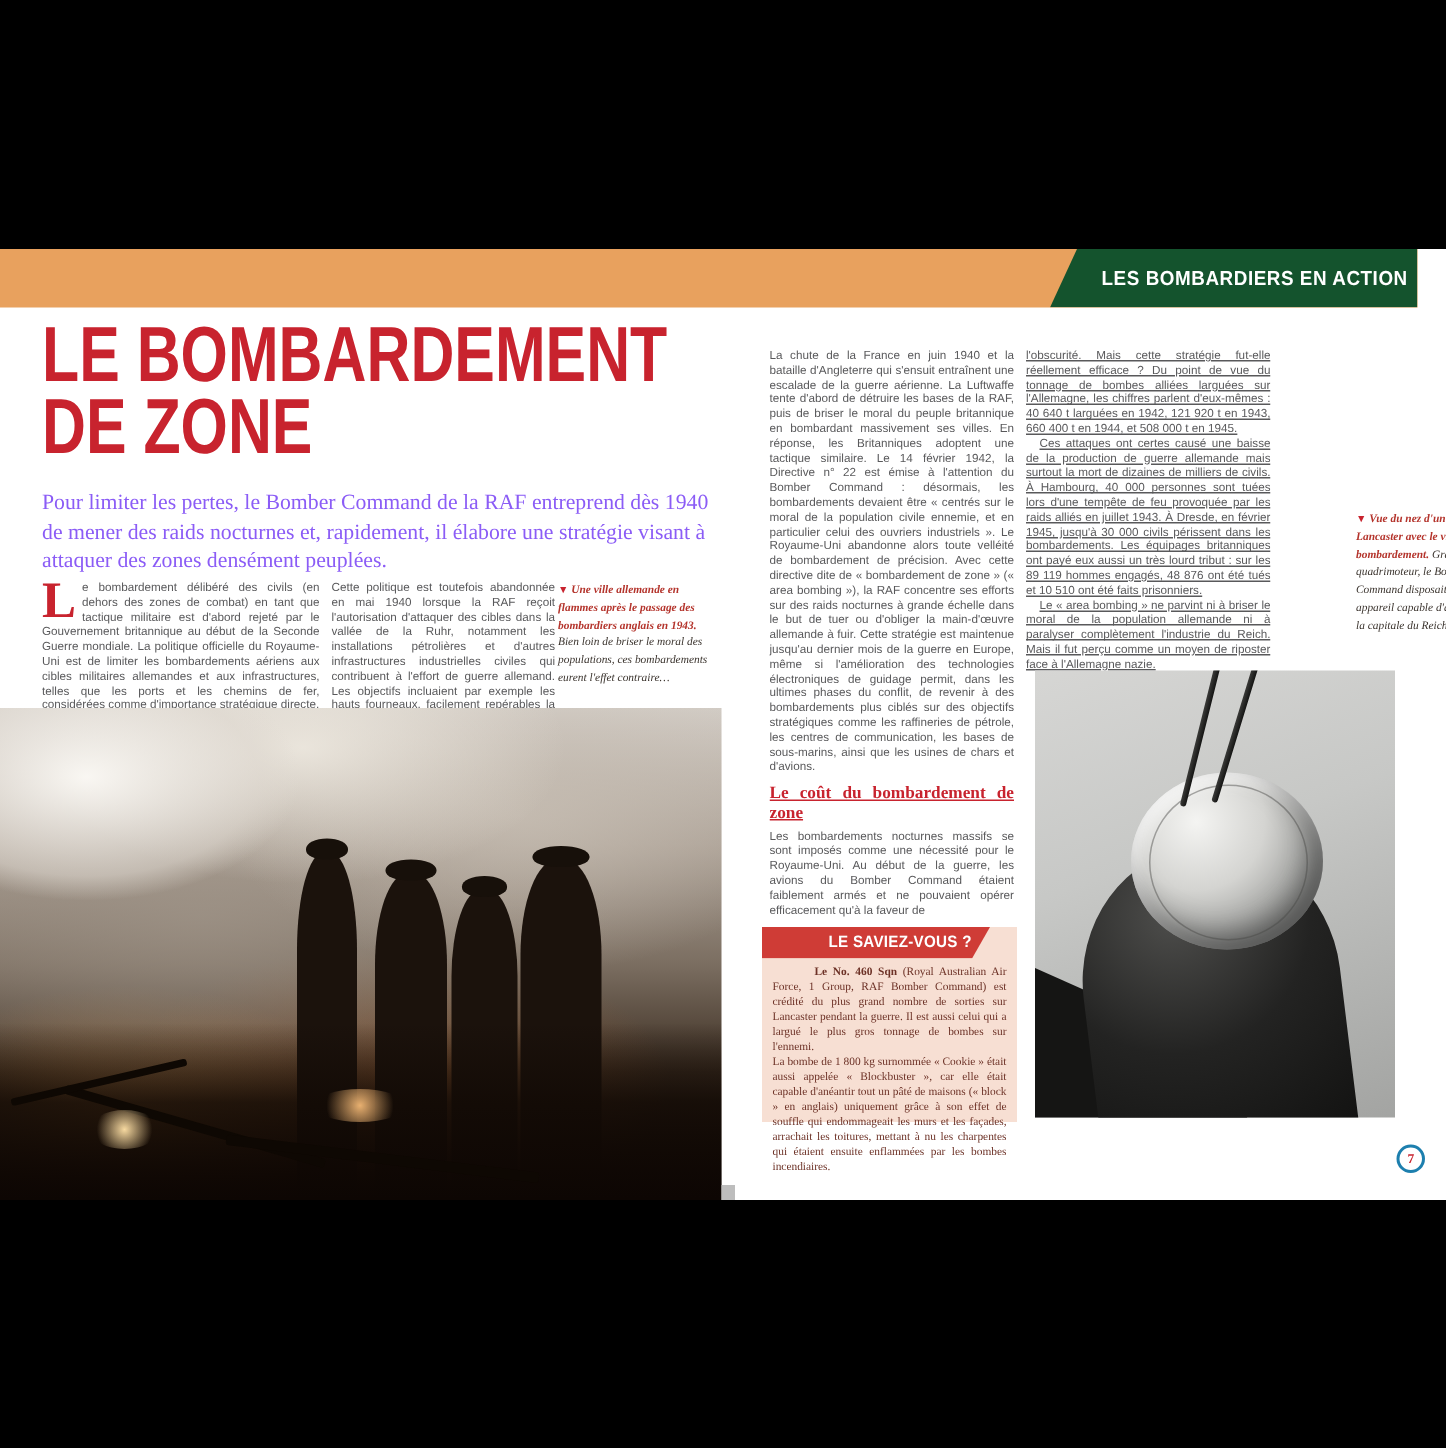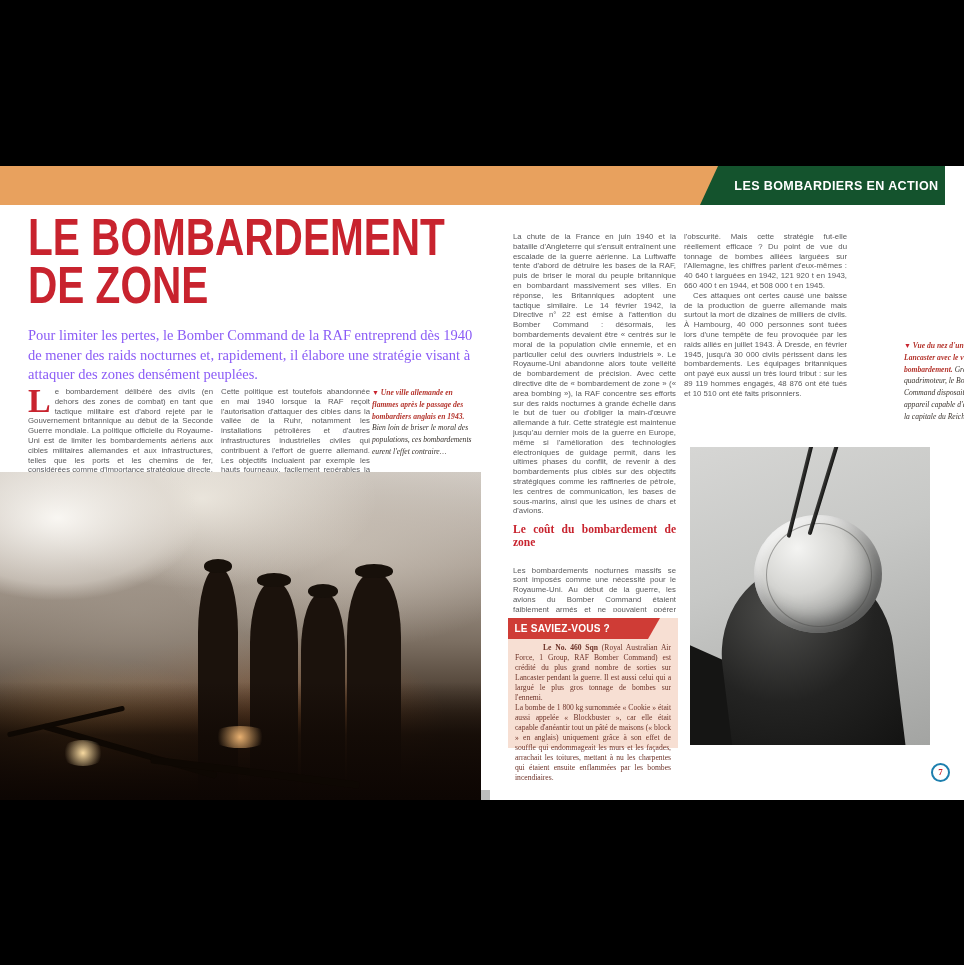--- a/index.html
+++ b/index.html
@@ -53,31 +53,31 @@
   #beam1{left:40px;bottom:46px;width:180px;height:6px;transform:rotate(16deg);}
   #beam2{left:6px;bottom:76px;width:120px;height:5px;transform:rotate(-13deg);}
   #beam3{left:150px;bottom:24px;width:210px;height:7px;transform:rotate(7deg);}
   #flame1{position:absolute;left:60px;bottom:34px;width:46px;height:26px;border-radius:50%;
           background:radial-gradient(circle,#f7d9a0,rgba(240,160,60,.0) 70%);}
   #flame2{position:absolute;left:210px;bottom:52px;width:60px;height:22px;border-radius:50%;
           background:radial-gradient(circle,#e8b070,rgba(240,160,60,0) 70%);}
 
   
   #rcol1{position:absolute;left:513px;top:66px;width:163px;height:380px;overflow:hidden;}
-  #rcol2{position:absolute;left:684px;top:66px;width:163px;height:360px;overflow:hidden;}
+  #rcol2{position:absolute;left:684px;top:66px;width:163px;height:360px;overflow:hidden;text-decoration:underline;}
   .bodytext p{margin:0 0 0 0;text-indent:9px;}
   .bodytext p.noindent{text-indent:0;}
   #subhead{font-family:"Liberation Serif",serif;font-weight:700;color:#c8232e;font-size:11.5px;
-           line-height:1.15;margin:7px 0 16px 0;}
+           line-height:1.15;margin:7px 0 3px 0;text-decoration:underline;}
   #rcaption{position:absolute;left:856px;top:174px;width:90px;margin-left:48px;}
 
   
   #dyk{position:absolute;left:508px;top:452px;width:170px;height:130px;background:#f7dfd3;}
   #dyk-banner{position:absolute;left:0;top:0;width:152px;height:21px;background:#cf3c36;
-              clip-path:polygon(0 0,100% 0,calc(100% - 12px) 100%,0 100%);}
+              clip-path:polygon(0 0,100% 0,calc(100% - 12px) 100%,0 100%);text-align:right;}
   #dyk-banner span{display:block;color:#fff;font-weight:700;font-size:11px;line-height:21px;
                    padding-left:7px;letter-spacing:.2px;transform:scaleX(.92);transform-origin:left center;}
   #dyk-body{position:absolute;left:7px;right:7px;top:25px;font-family:"Liberation Serif",serif;
             font-size:7.6px;line-height:1.32;color:#6d3227;text-align:justify;}
   #dyk-body .lead{font-weight:700;padding-left:28px;}
   #dyk-body p{margin:0;}
 
   
   #photo-right{position:absolute;left:690px;top:281px;width:240px;height:298px;overflow:hidden;
     background:linear-gradient(160deg,#d6d6d4 0%,#c7c8c6 40%,#a3a4a2 100%);}
@@ -150,20 +150,21 @@
 
     <div id="rcol1" class="bodytext">
       <p class="noindent">La chute de la France en juin 1940 et la bataille d'Angleterre qui s'ensuit entraînent une escalade de la guerre aérienne. La Luftwaffe tente d'abord de détruire les bases de la RAF, puis de briser le moral du peuple britannique en bombardant massivement ses villes. En réponse, les Britanniques adoptent une tactique similaire. Le 14 février 1942, la Directive n° 22 est émise à l'attention du Bomber Command : désormais, les bombardements devaient être « centrés sur le moral de la population civile ennemie, et en particulier celui des ouvriers industriels ». Le Royaume-Uni abandonne alors toute velléité de bombardement de précision. Avec cette directive dite de « bombardement de zone » (« area bombing »), la RAF concentre ses efforts sur des raids nocturnes à grande échelle dans le but de tuer ou d'obliger la main-d'œuvre allemande à fuir. Cette stratégie est maintenue jusqu'au dernier mois de la guerre en Europe, même si l'amélioration des technologies électroniques de guidage permit, dans les ultimes phases du conflit, de revenir à des bombardements plus ciblés sur des objectifs stratégiques comme les raffineries de pétrole, les centres de communication, les bases de sous-marins, ainsi que les usines de chars et d'avions.</p>
       <div id="subhead">Le coût du bombardement de zone</div>
       <p class="noindent">Les bombardements nocturnes massifs se sont imposés comme une nécessité pour le Royaume-Uni. Au début de la guerre, les avions du Bomber Command étaient faiblement armés et ne pouvaient opérer efficacement qu'à la faveur de</p>
     </div>
 
     <div id="rcol2" class="bodytext">
       <p class="noindent">l'obscurité. Mais cette stratégie fut-elle réellement efficace ? Du point de vue du tonnage de bombes alliées larguées sur l'Allemagne, les chiffres parlent d'eux-mêmes : 40 640 t larguées en 1942, 121 920 t en 1943, 660 400 t en 1944, et 508 000 t en 1945.</p>
       <p>Ces attaques ont certes causé une baisse de la production de guerre allemande mais surtout la mort de dizaines de milliers de civils. À Hambourg, 40 000 personnes sont tuées lors d'une tempête de feu provoquée par les raids alliés en juillet 1943. À Dresde, en février 1945, jusqu'à 30 000 civils périssent dans les bombardements. Les équipages britanniques ont payé eux aussi un très lourd tribut : sur les 89 119 hommes engagés, 48 876 ont été tués et 10 510 ont été faits prisonniers.</p>
+      <p>Le « area bombing » ne parvint ni à briser le moral de la population allemande ni à paralyser complètement l'industrie du Reich. Mais il fut perçu comme un moyen de riposter face à l'Allemagne nazie.</p>
     </div>
 
     <div id="rcaption" class="caption">
       <span class="marker">▼</span>
       <span class="cap-red">Vue du nez d'un Lancaster avec le viseur de bombardement.</span><span> Grâce à ce quadrimoteur, le Bomber Command disposait d'un appareil capable d'atteindre la capitale du Reich, Berlin.</span>
     </div>
 
     <div id="dyk">
       <div id="dyk-banner">
         <span>LE SAVIEZ-VOUS ?</span>

